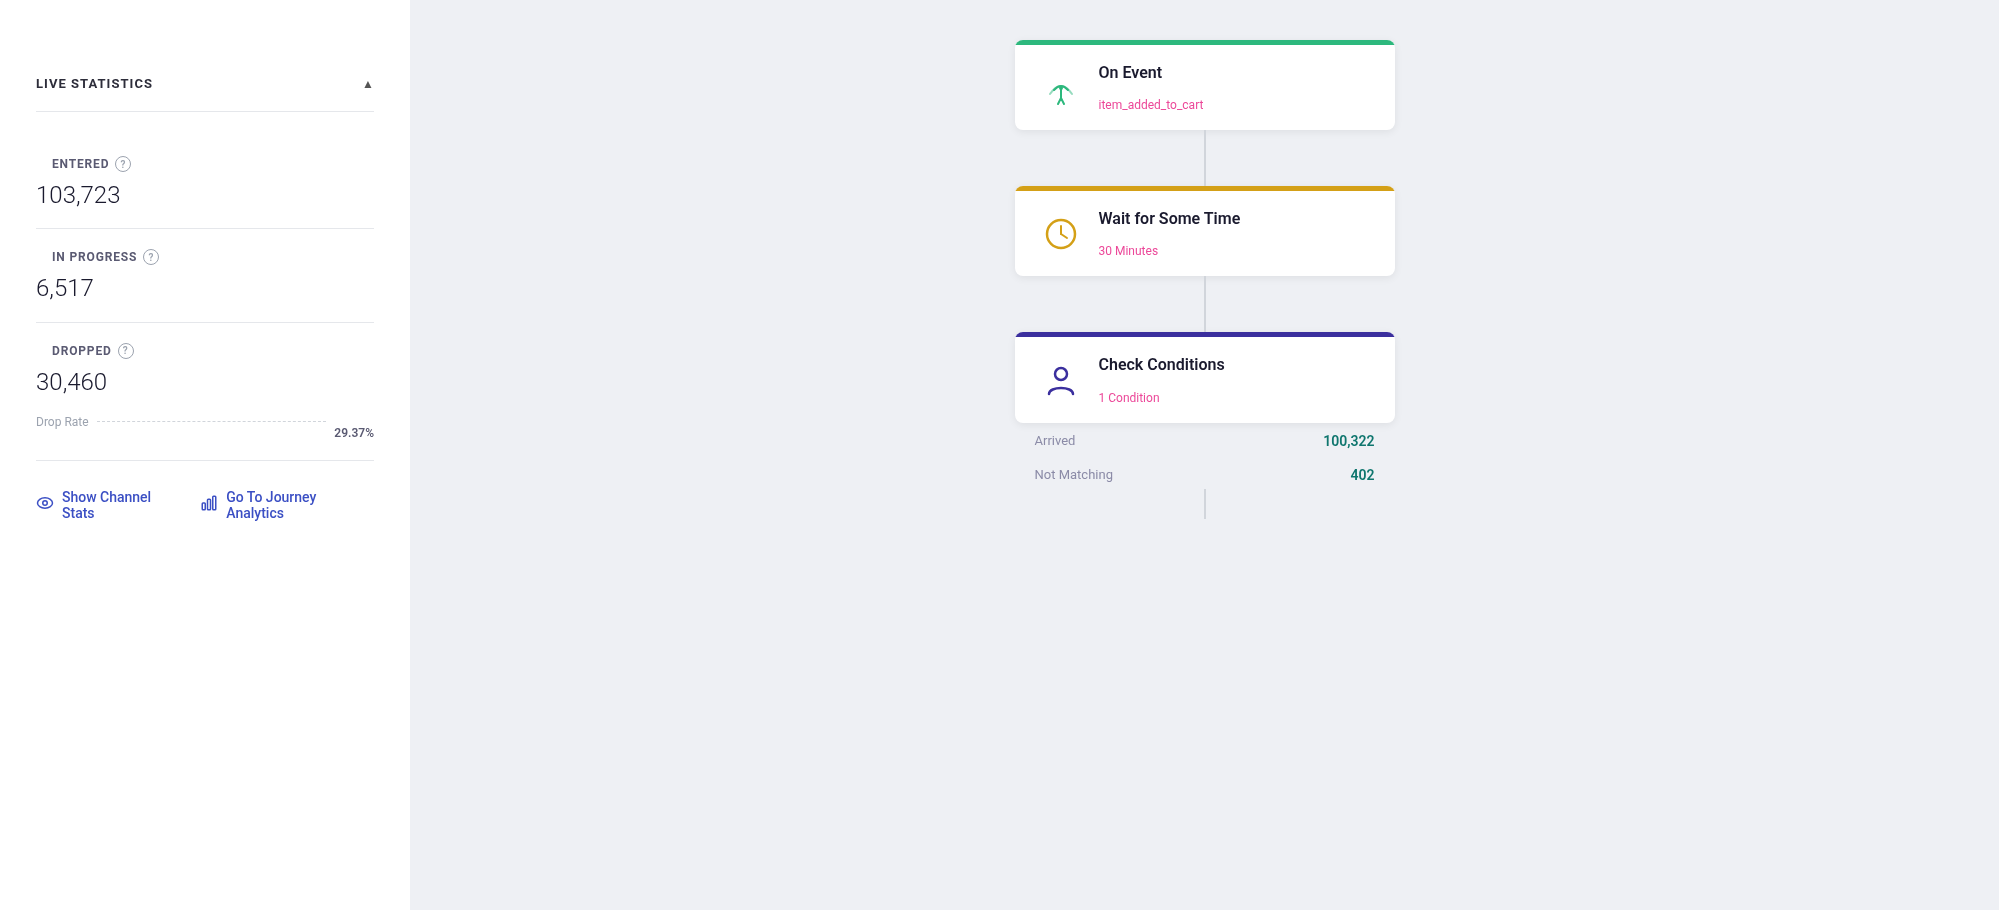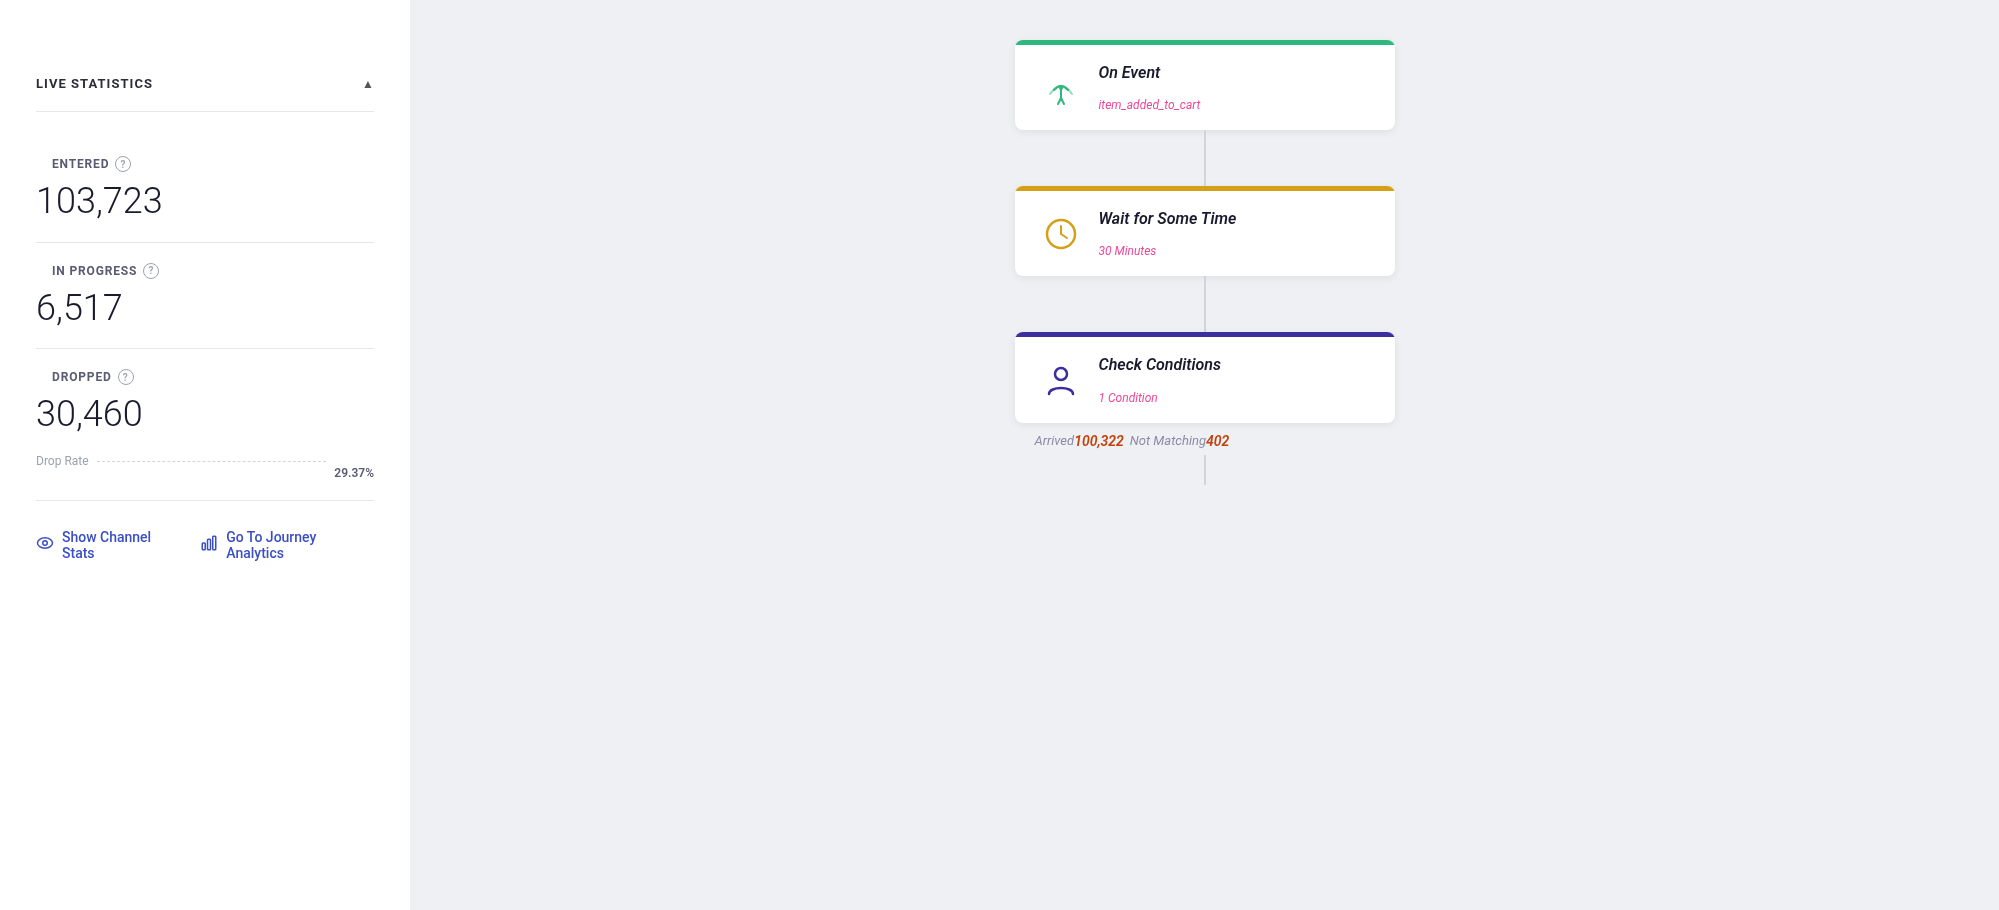--- a/index.html
+++ b/index.html
@@ -82,21 +82,21 @@
       border-radius: 50%;
       border: 1.5px solid #9ca3af;
       font-size: 10px;
       color: #9ca3af;
       cursor: pointer;
       font-weight: 600;
       font-style: normal;
     }
 
     .stat-value {
-      font-size: 36px;
+      font-size: 24px;
       font-weight: 300;
       color: #1a1a2e;
       line-height: 1.1;
     }
 
     .drop-rate-row {
       display: flex;
       align-items: center;
       justify-content: flex-end;
       margin-top: 8px;
@@ -152,21 +152,20 @@
       align-items: center;
       background: #eef0f4;
     }
 
     
     .flow-container {
       display: flex;
       flex-direction: column;
       align-items: center;
       width: 600px;
-      font-style: italic;
     }
 
     .flow-node {
       background: #ffffff;
       border-radius: 8px;
       width: 380px;
       box-shadow: 0 2px 8px rgba(0,0,0,0.07);
       overflow: hidden;
     }
 
@@ -236,39 +235,39 @@
       font-size: 14px;
       color: #3d3d5c;
       font-weight: 600;
     }
 
     
     .check-stats {
       width: 380px;
       padding: 4px 20px 0 20px;
       display: flex;
-      flex-direction: row;
+      flex-direction: column;
       gap: 6px;
     }
 
     .check-stat-row {
       display: flex;
       align-items: center;
       justify-content: space-between;
       padding: 6px 0;
     }
 
     .check-stat-label {
       font-size: 13px;
       color: #8b8ba7;
     }
 
     .check-stat-value {
       font-size: 14px;
-      color: #c2410c;
+      color: #0f766e;
       font-weight: 600;
     }
 
     
     .event-icon svg,
     .wait-icon svg,
     .condition-icon svg {
       width: 40px;
       height: 40px;
     }

